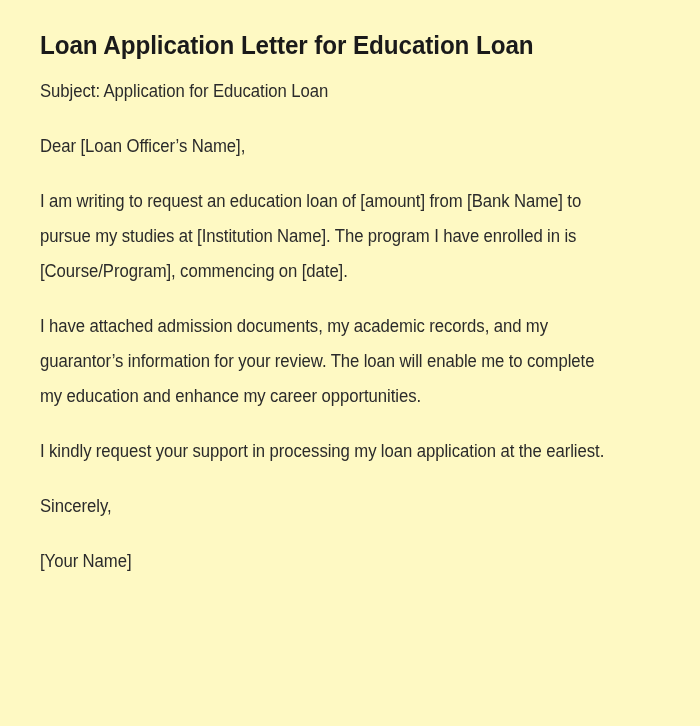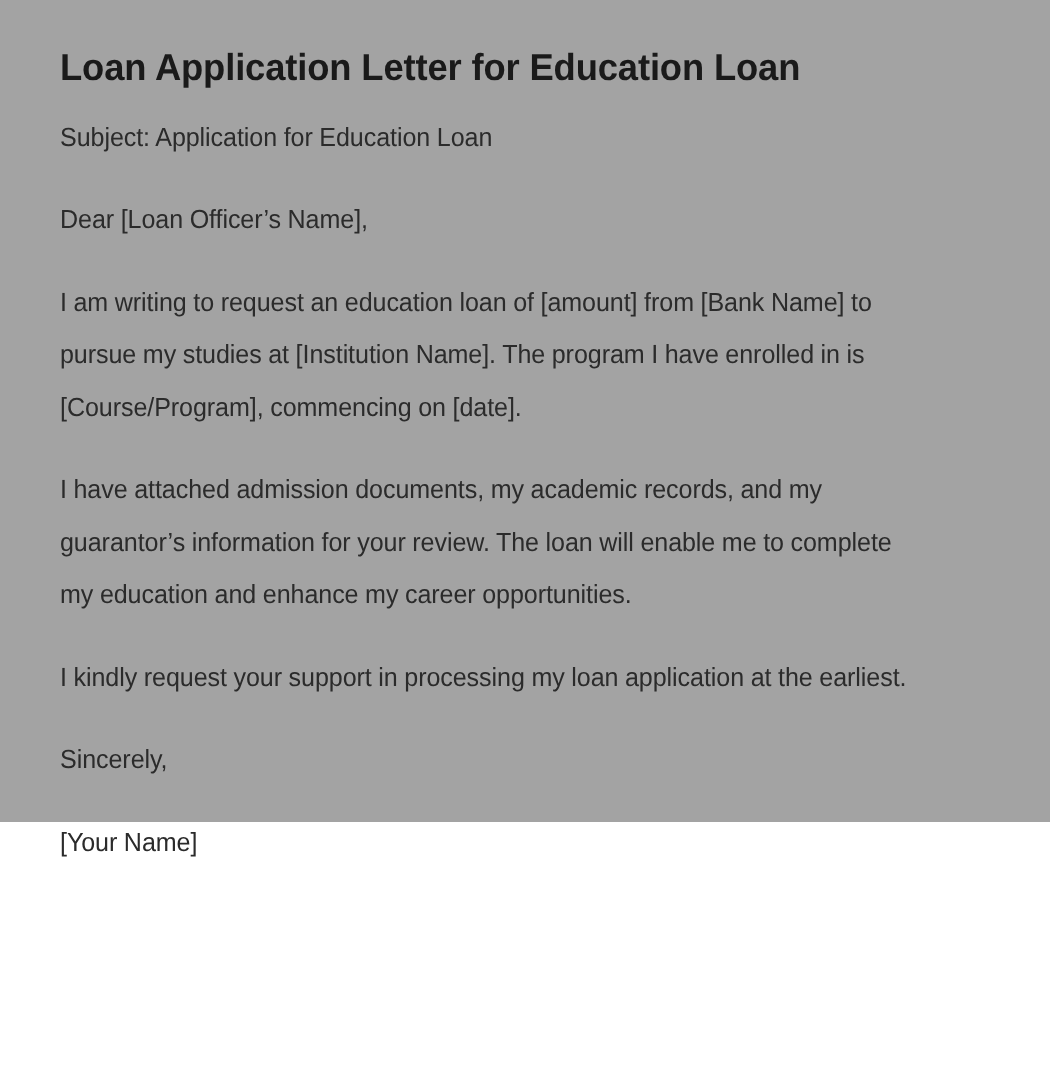--- a/index.html
+++ b/index.html
@@ -11,22 +11,22 @@
     width: 700px;
     height: 726px;
     overflow: hidden;
     font-family: "Liberation Sans", sans-serif;
     -webkit-font-smoothing: antialiased;
   }
 
   .page {
     box-sizing: border-box;
     width: 700px;
-    height: 548px;
-    background: #a3a3a3;
+    height: 726px;
+    background: #fef9c3;
     padding: 22px 60px 0 40px;
   }
 
   .doc-title {
     font-family: "Liberation Sans", sans-serif;
     font-size: 25px;
     font-weight: bold;
     color: #1a1a1a;
     line-height: 34px;
     letter-spacing: -0.1px;

